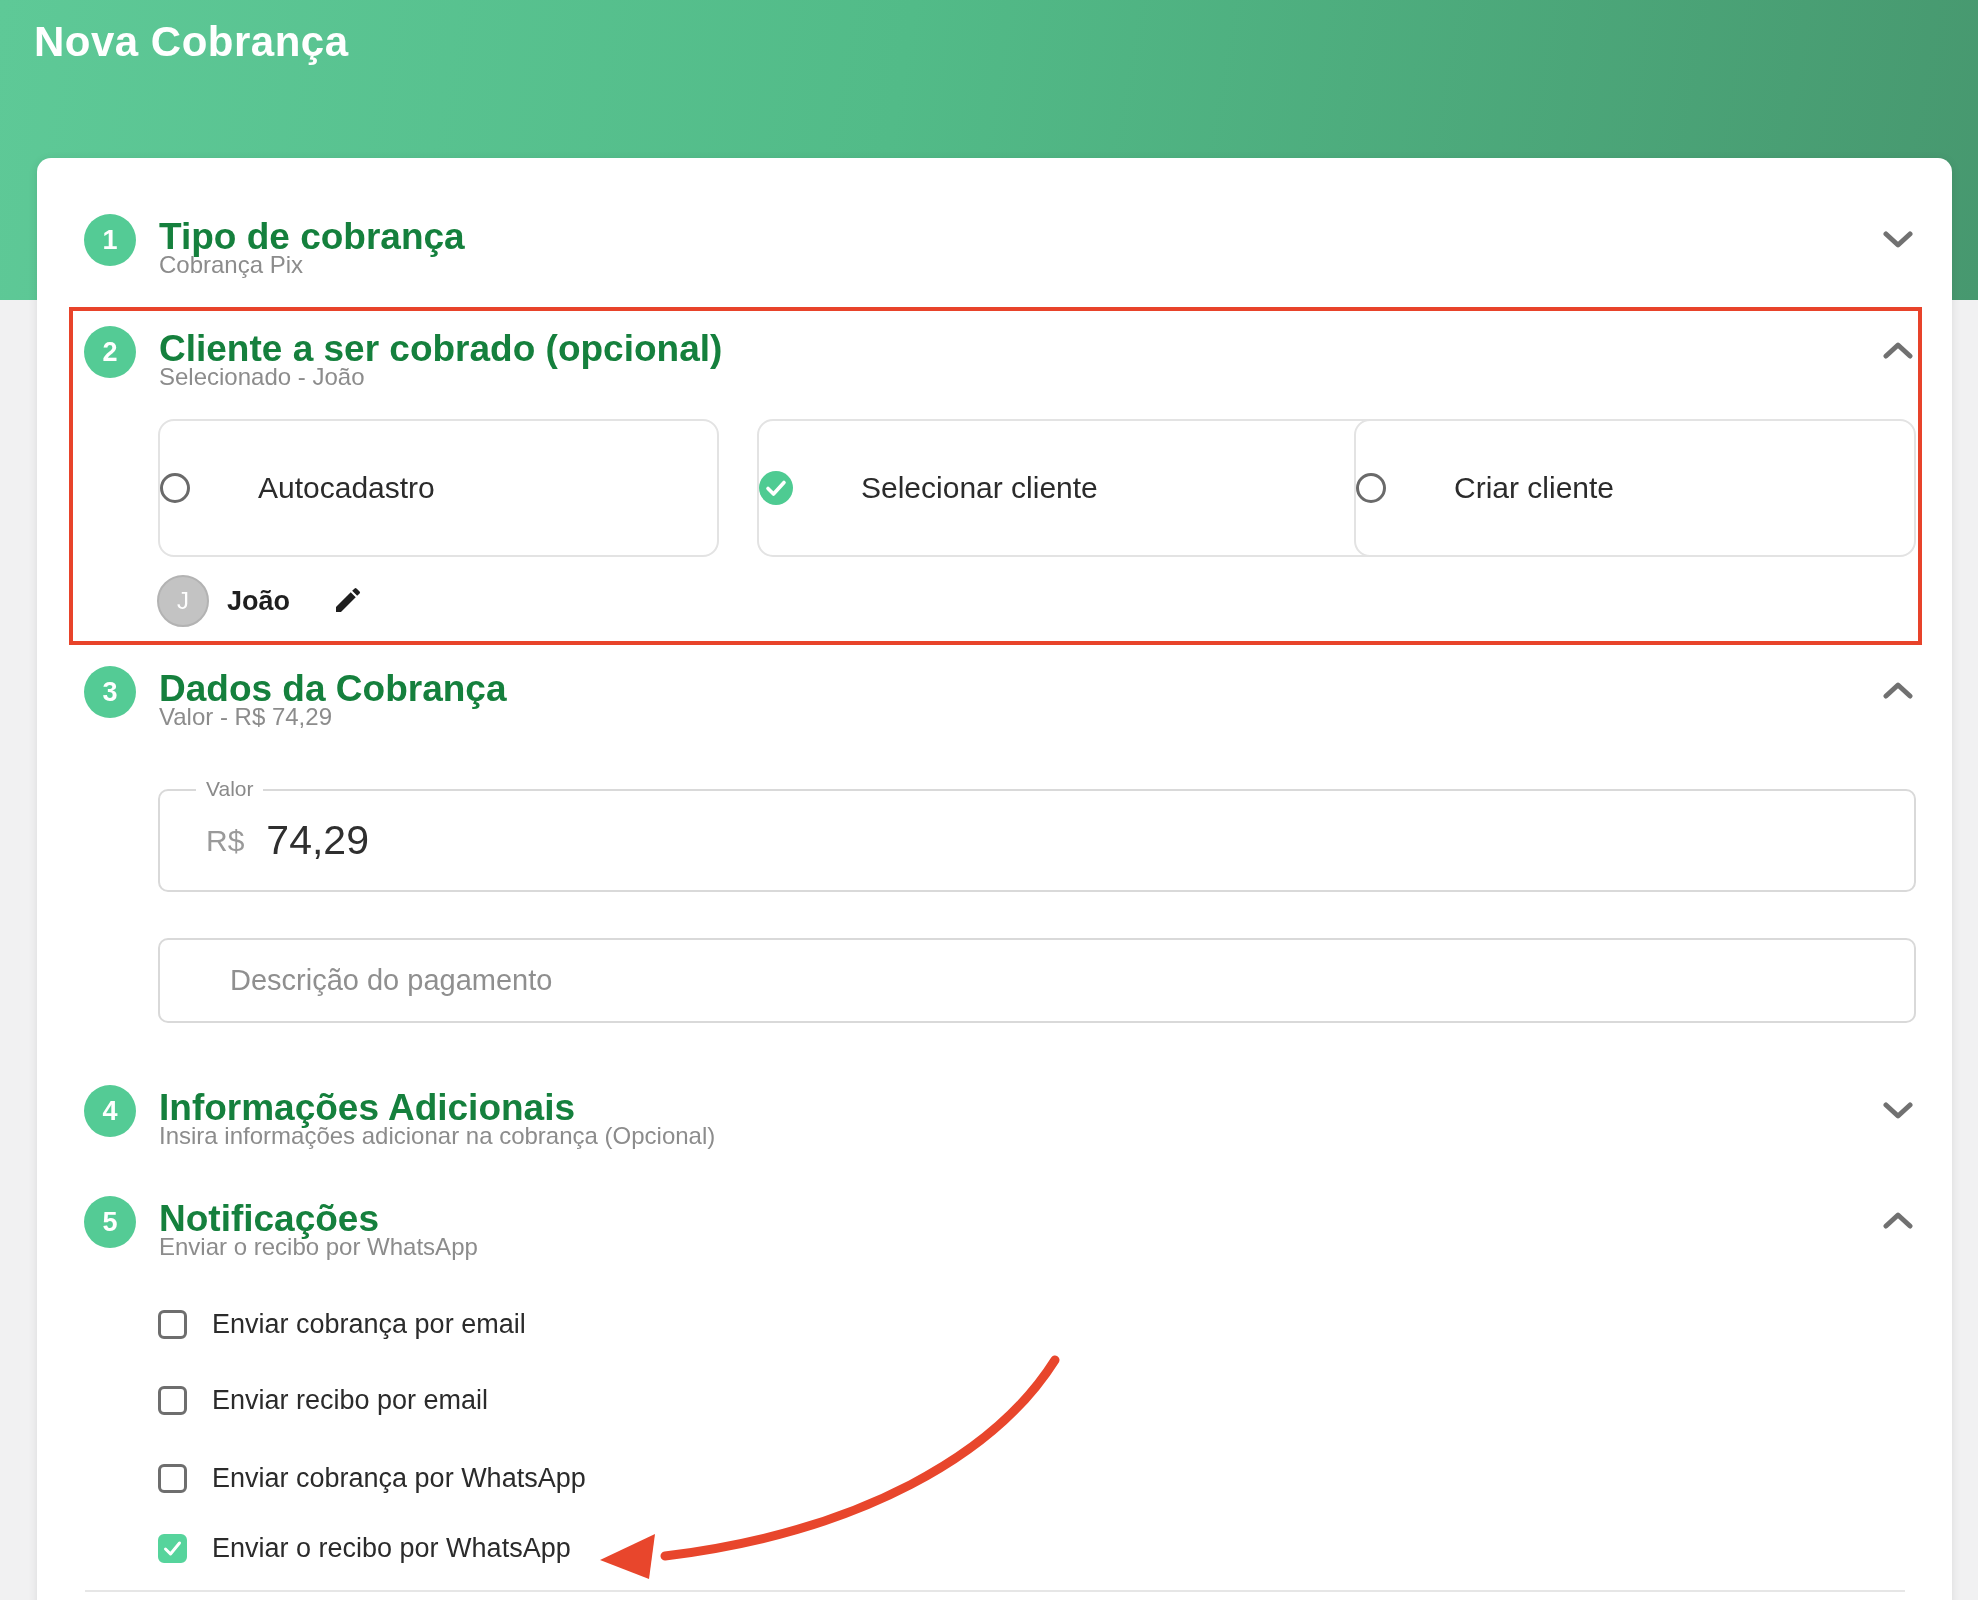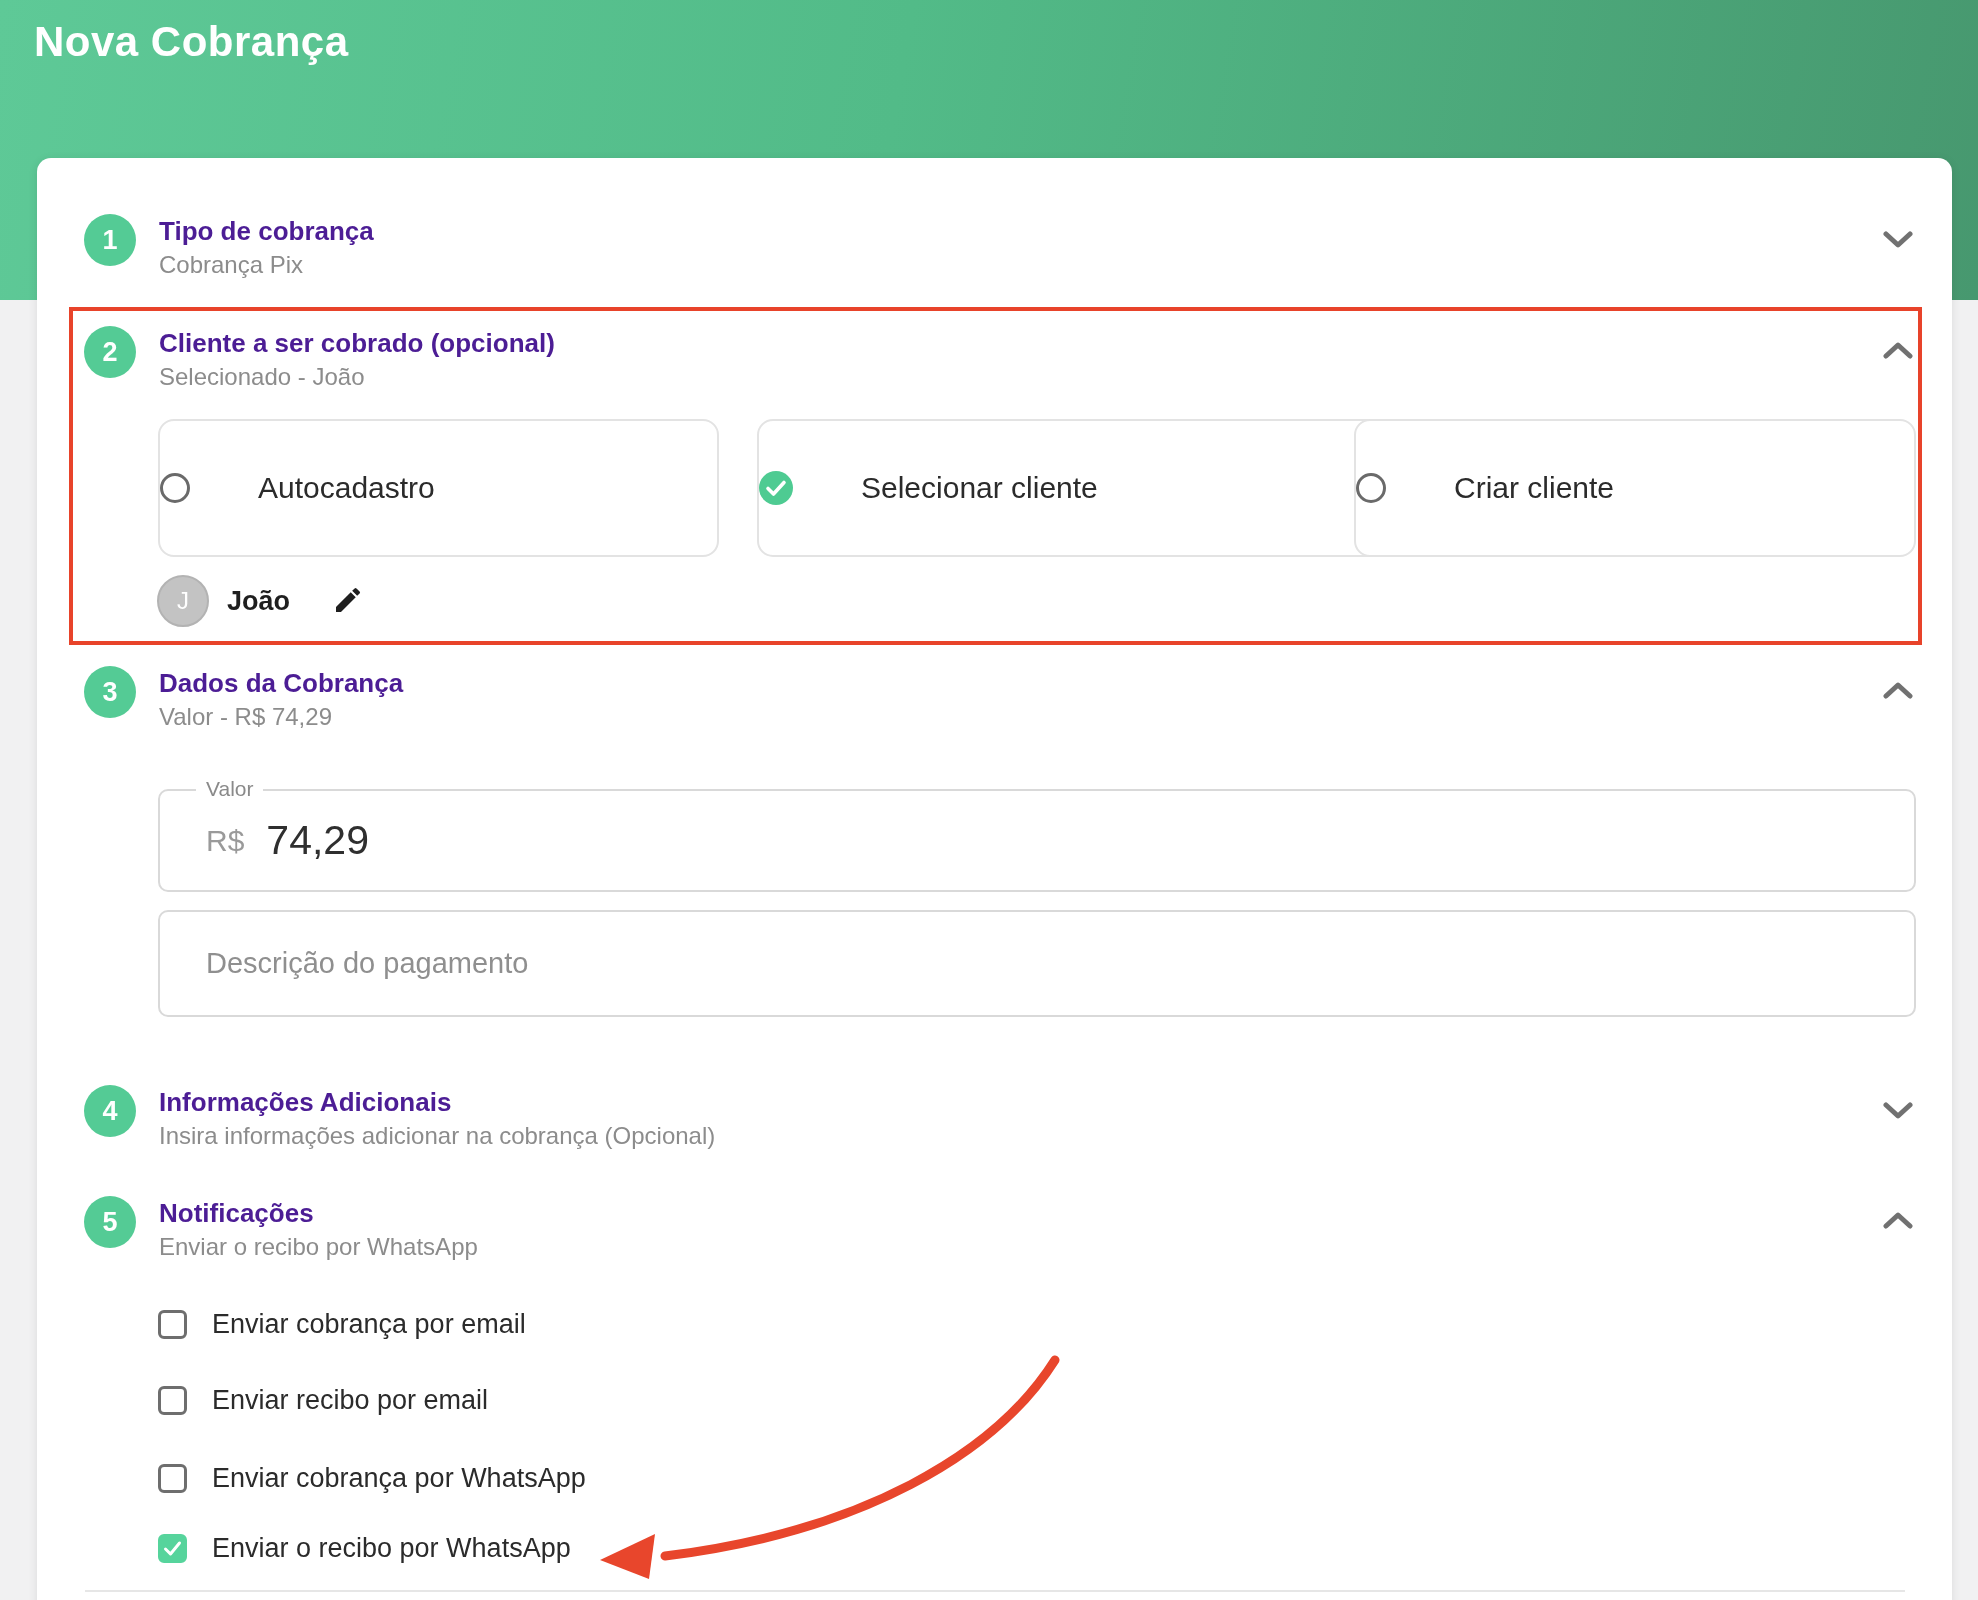--- a/index.html
+++ b/index.html
@@ -11,21 +11,21 @@
     background:linear-gradient(100deg,#5ec997 0%,#52bb88 45%,#47986f 100%);}
   .page-title{position:absolute;left:34px;top:18px;color:#fff;font-size:42px;font-weight:700;letter-spacing:.5px;}
 
   
   .card{position:absolute;left:37px;top:158px;width:1915px;height:1560px;background:#fff;
     border-radius:14px;box-shadow:0 2px 10px rgba(0,0,0,.10);}
 
   
   .badge{position:absolute;width:52px;height:52px;border-radius:50%;background:#54cb95;
     color:#fff;font-size:27px;font-weight:700;display:flex;align-items:center;justify-content:center;}
-  .sec-title{position:absolute;font-size:26px;font-weight:700;color:#4c1d95;white-space:nowrap;}
+  .sec-title{position:absolute;font-size:37px;font-weight:700;color:#15803d;white-space:nowrap;}
   .sec-sub{position:absolute;font-size:24px;color:#8c8c8c;white-space:nowrap;}
   .chev{position:absolute;left:1846px;width:30px;height:18px;}
   .chev svg{display:block;}
 
   
   .hl-box{position:absolute;left:32px;top:149px;width:1853px;height:338px;border:4px solid #e8432a;box-sizing:border-box;}
 
   
   .opt-card{position:absolute;top:261px;height:138px;border:2px solid #e3e3e3;border-radius:16px;
     box-sizing:border-box;display:flex;align-items:center;background:#fff;}
@@ -37,21 +37,21 @@
   .avatar{position:absolute;left:120px;top:417px;width:52px;height:52px;border-radius:50%;
     background:#c3c3c3;border:2px solid #b3b3b3;box-sizing:border-box;
     color:#fff;font-size:24px;display:flex;align-items:center;justify-content:center;}
   .client-name{position:absolute;left:190px;top:428px;font-size:27px;font-weight:700;color:#1f1f1f;text-align:center;}
   .pencil{position:absolute;left:295px;top:426px;width:32px;height:32px;}
 
   
   .field{position:absolute;left:121px;width:1758px;border:2px solid #d9d9d9;border-radius:10px;
     box-sizing:border-box;background:#fff;}
   .field.valor{top:631px;height:103px;}
-  .field.desc{top:752px;height:107px;display:flex;align-items:center;}
+  .field.desc{top:780px;height:85px;display:flex;align-items:center;padding-left:24px;}
   .notch-label{position:absolute;top:-14px;left:36px;background:#fff;padding:0 10px;font-size:21px;color:#8a8a8a;}
   .valor-row{display:flex;align-items:center;height:100%;padding-left:46px;}
   .currency{font-size:30px;color:#9a9a9a;margin-right:22px;}
   .amount{font-size:41px;color:#2f2f2f;}
   .placeholder{font-size:29px;color:#8f8f8f;padding-left:46px;}
 
   
   .chk-row{position:absolute;left:121px;display:flex;align-items:center;height:30px;}
   .chk-box{width:29px;height:29px;border:3px solid #6e6e6e;border-radius:6px;box-sizing:border-box;
     background:#fff;flex:0 0 auto;display:flex;align-items:center;justify-content:center;}

